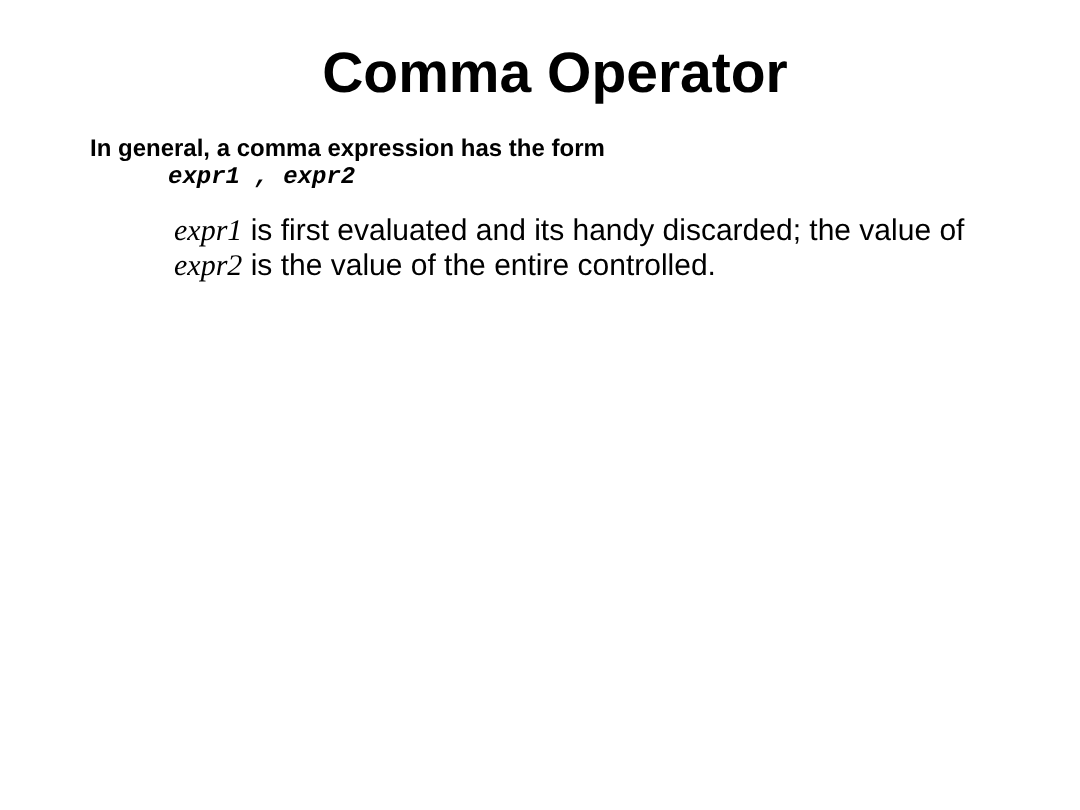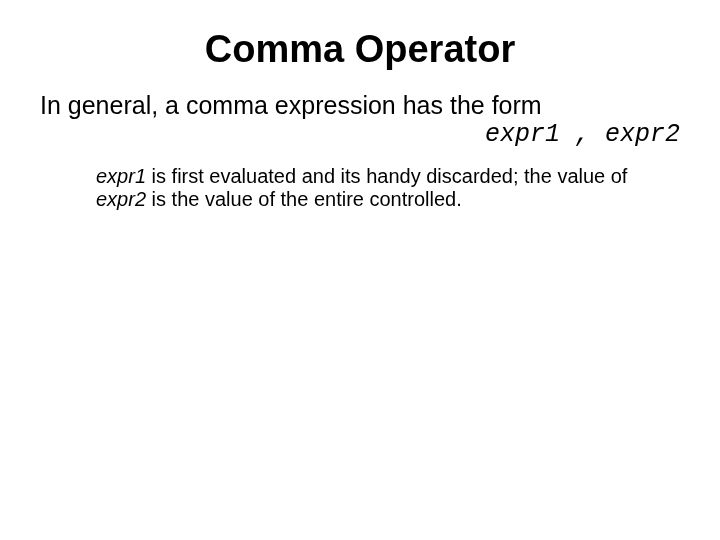--- a/index.html
+++ b/index.html
@@ -6,21 +6,21 @@
     margin: 0;
     padding: 0;
     width: 720px;
     height: 540px;
     background: #fff;
     font-family: Arial, Helvetica, sans-serif;
     color: #000;
     overflow: hidden;
   }
   .slide {
-    padding: 20px 40px 20px 40px;
+    padding: 20px 40px 20px 60px;
     box-sizing: border-box;
   }
   .title {
     text-align: center;
     font-size: 38px;
     font-weight: bold;
     margin: 8px 0 20px 0;
   }
   .para {
     font-size: 20px;
@@ -28,39 +28,39 @@
     margin: 0 0 16px 0;
   }
   .hang {
     padding-left: 42px;
     text-indent: -42px;
   }
   .mono {
     font-family: "Courier New", Courier, monospace;
   }
   .italic-mono {
-    font-family: Liberation Sans, sans-serif;
+    font-family: Liberation Serif, serif;
     font-style: italic;
   }
   .codeblock {
     font-family: "Courier New", Courier, monospace;
     font-size: 20px;
     white-space: pre;
     margin: 0 0 20px 50px;
     line-height: 1.25;
   }
   .form-line {
-    font-size: 25px;
+    font-size: 16px;
     margin: 0 0 16px 0;
+    font-weight: bold;
   }
   .form-expr {
     font-family: "Courier New", Courier, monospace;
     font-style: italic;
     margin-left: 52px;
-    text-align: right;
   }
   .indent-block {
     font-size: 20px;
     line-height: 1.15;
     margin: 0 0 18px 56px;
   }
 </style>
 </head>
 <body>
 

